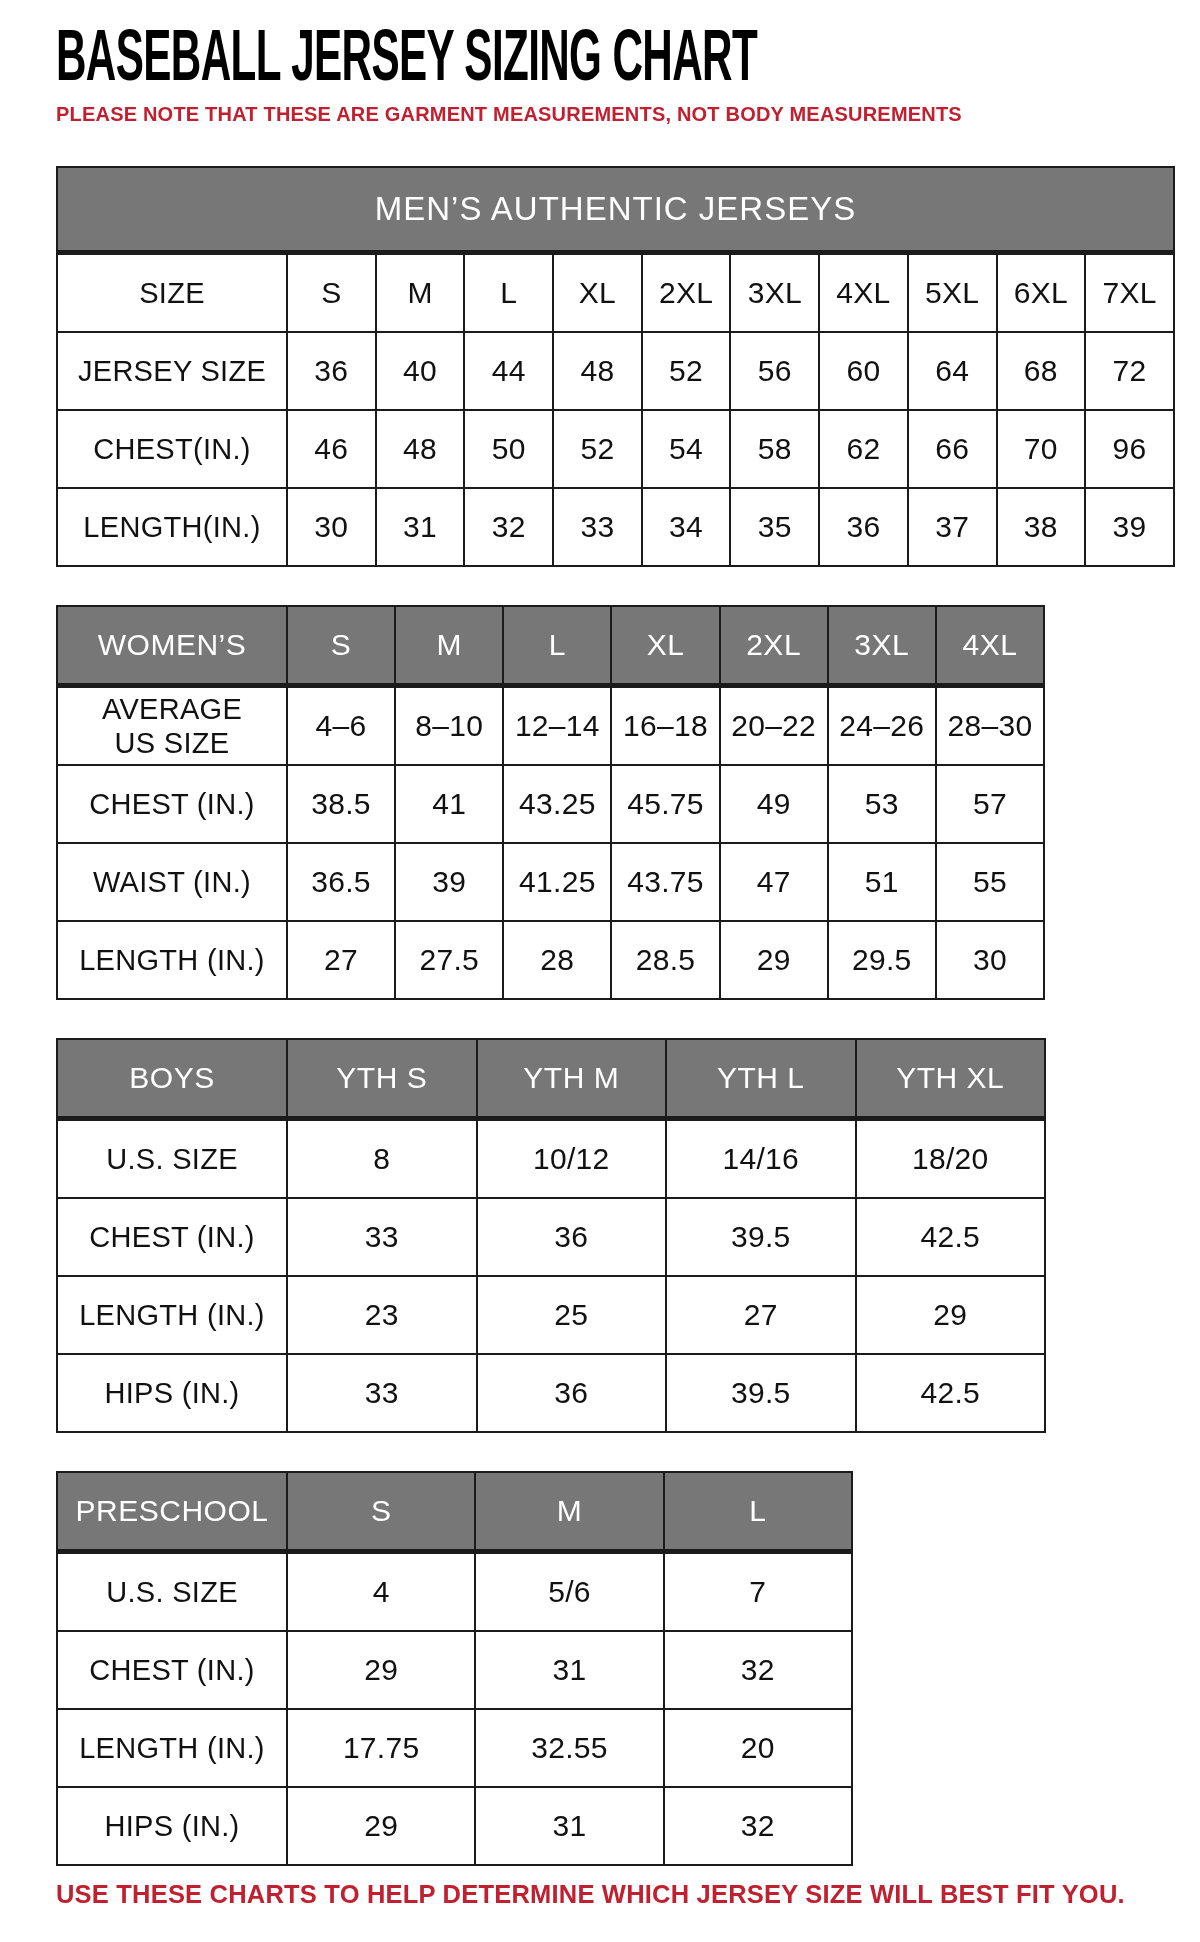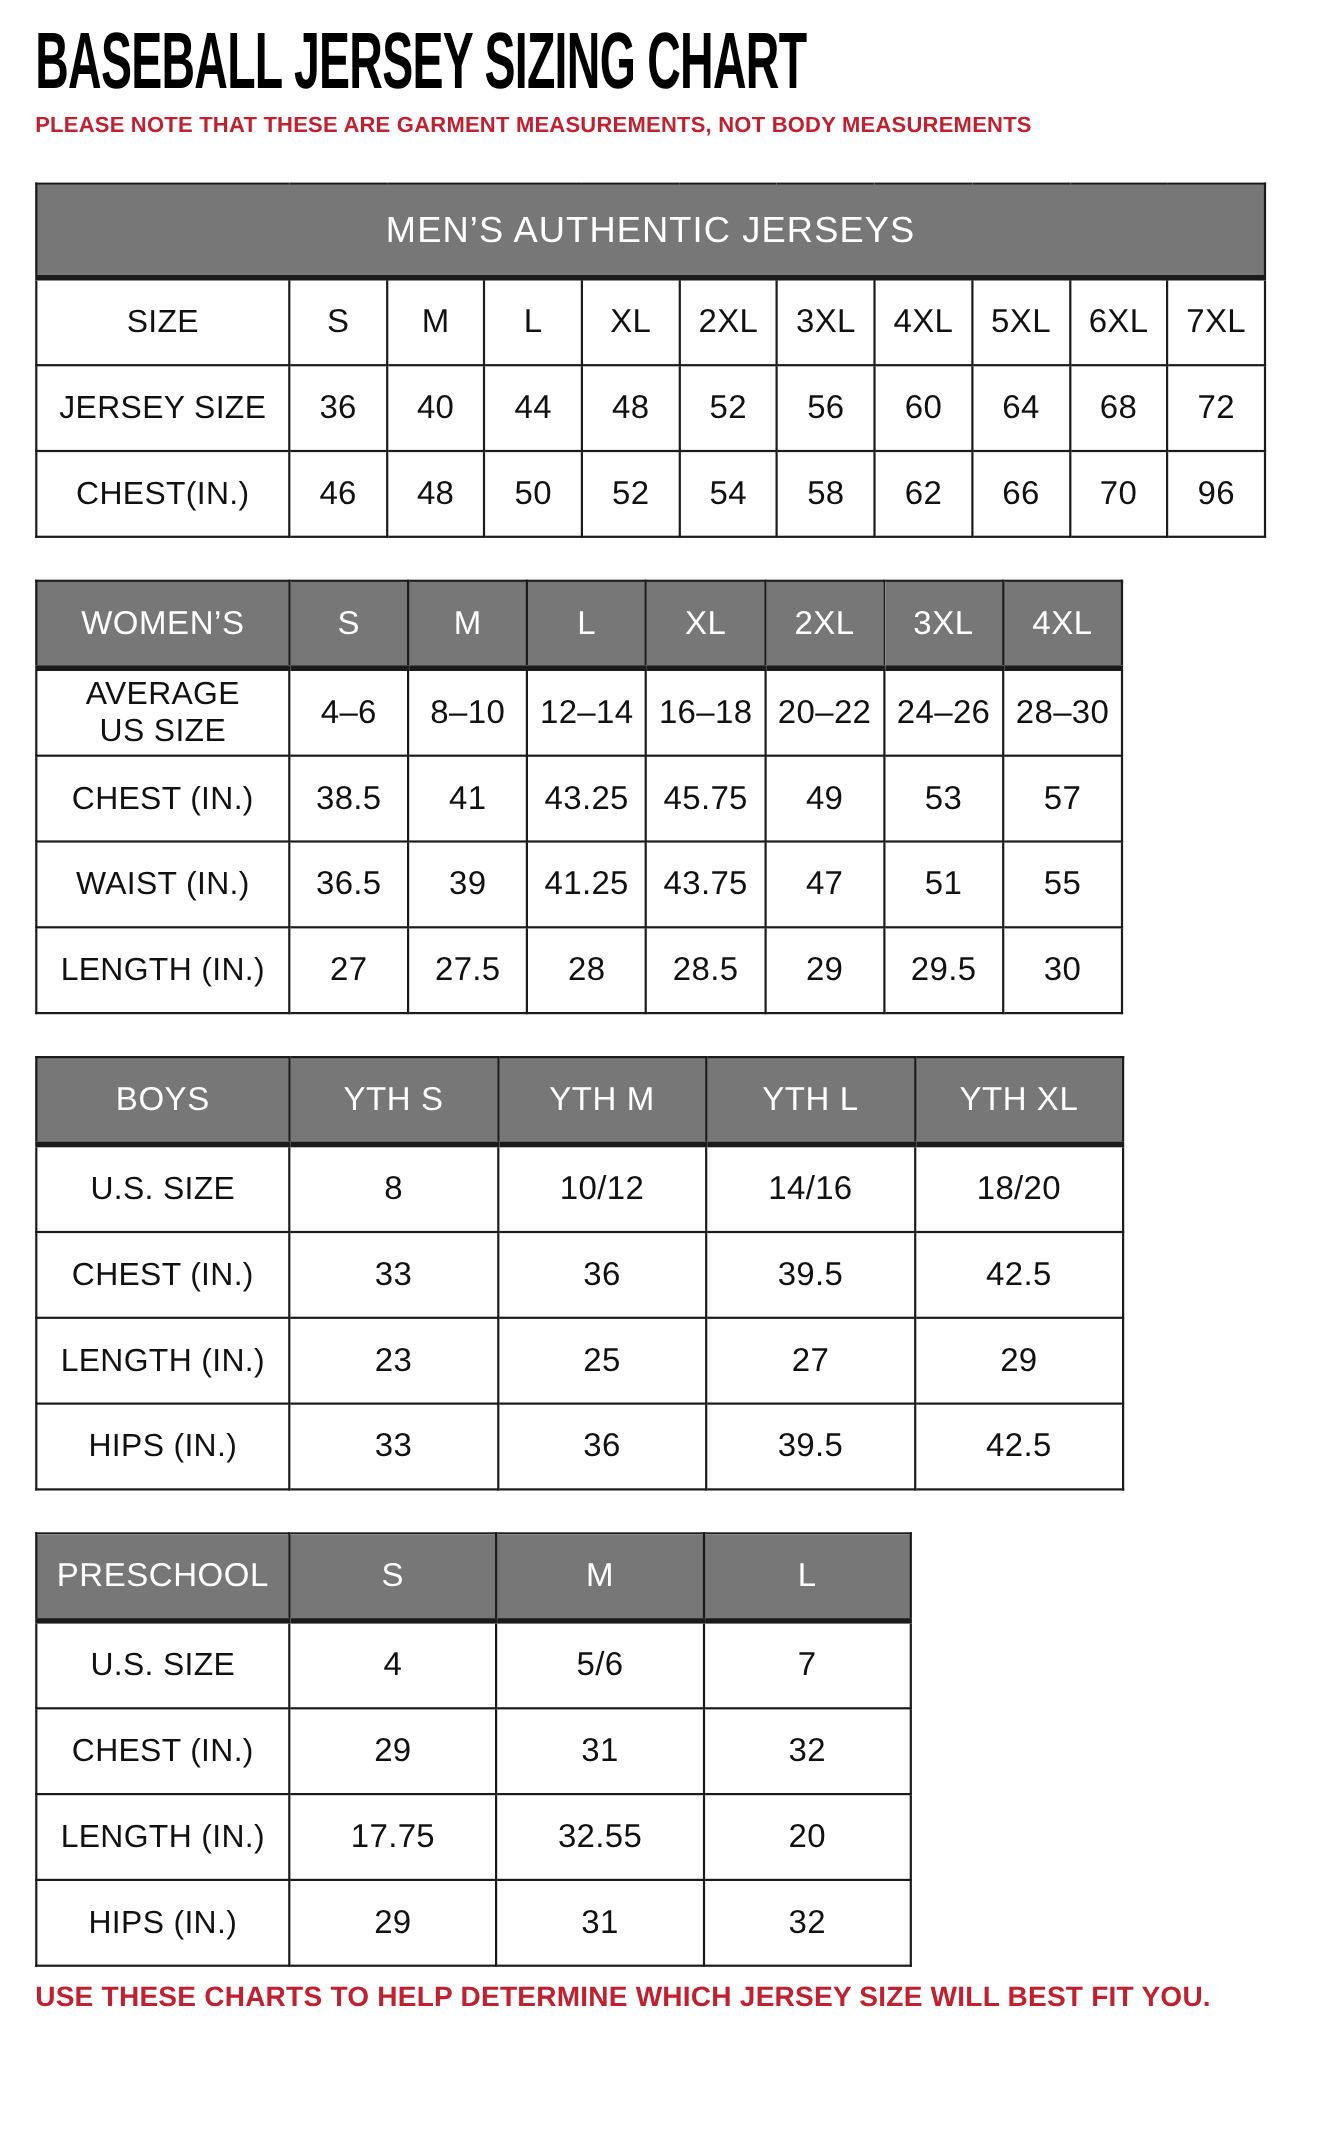--- a/index.html
+++ b/index.html
@@ -8,21 +8,21 @@
     width: 1200px;
     height: 1942px;
     background: #ffffff;
     overflow: hidden;
     font-family: "Liberation Sans", "DejaVu Sans", sans-serif;
   }
   .page {
     box-sizing: border-box;
     width: 1200px;
     height: 1942px;
-    padding: 18px 0 0 32px;
+    padding: 18px 0 0 56px;
   }
   
   .title {
     margin: 0;
     font-size: 66px;
     line-height: 66px;
     font-weight: 700;
     color: #000000;
     letter-spacing: -1px;
     white-space: nowrap;
@@ -153,20 +153,33 @@
           <td class="val">48</td>
           <td class="val">50</td>
           <td class="val">52</td>
           <td class="val">54</td>
           <td class="val">58</td>
           <td class="val">62</td>
           <td class="val">66</td>
           <td class="val">70</td>
           <td class="val">96</td>
         </tr>
+        <tr>
+          <td class="label">LENGTH(IN.)</td>
+          <td class="val">30</td>
+          <td class="val">31</td>
+          <td class="val">32</td>
+          <td class="val">33</td>
+          <td class="val">34</td>
+          <td class="val">35</td>
+          <td class="val">36</td>
+          <td class="val">37</td>
+          <td class="val">38</td>
+          <td class="val">39</td>
+        </tr>
       </tbody>
     </table>
 
   <table class="t-womens">
       <colgroup>
         <col class="first">
         <col>
         <col>
         <col>
         <col>

